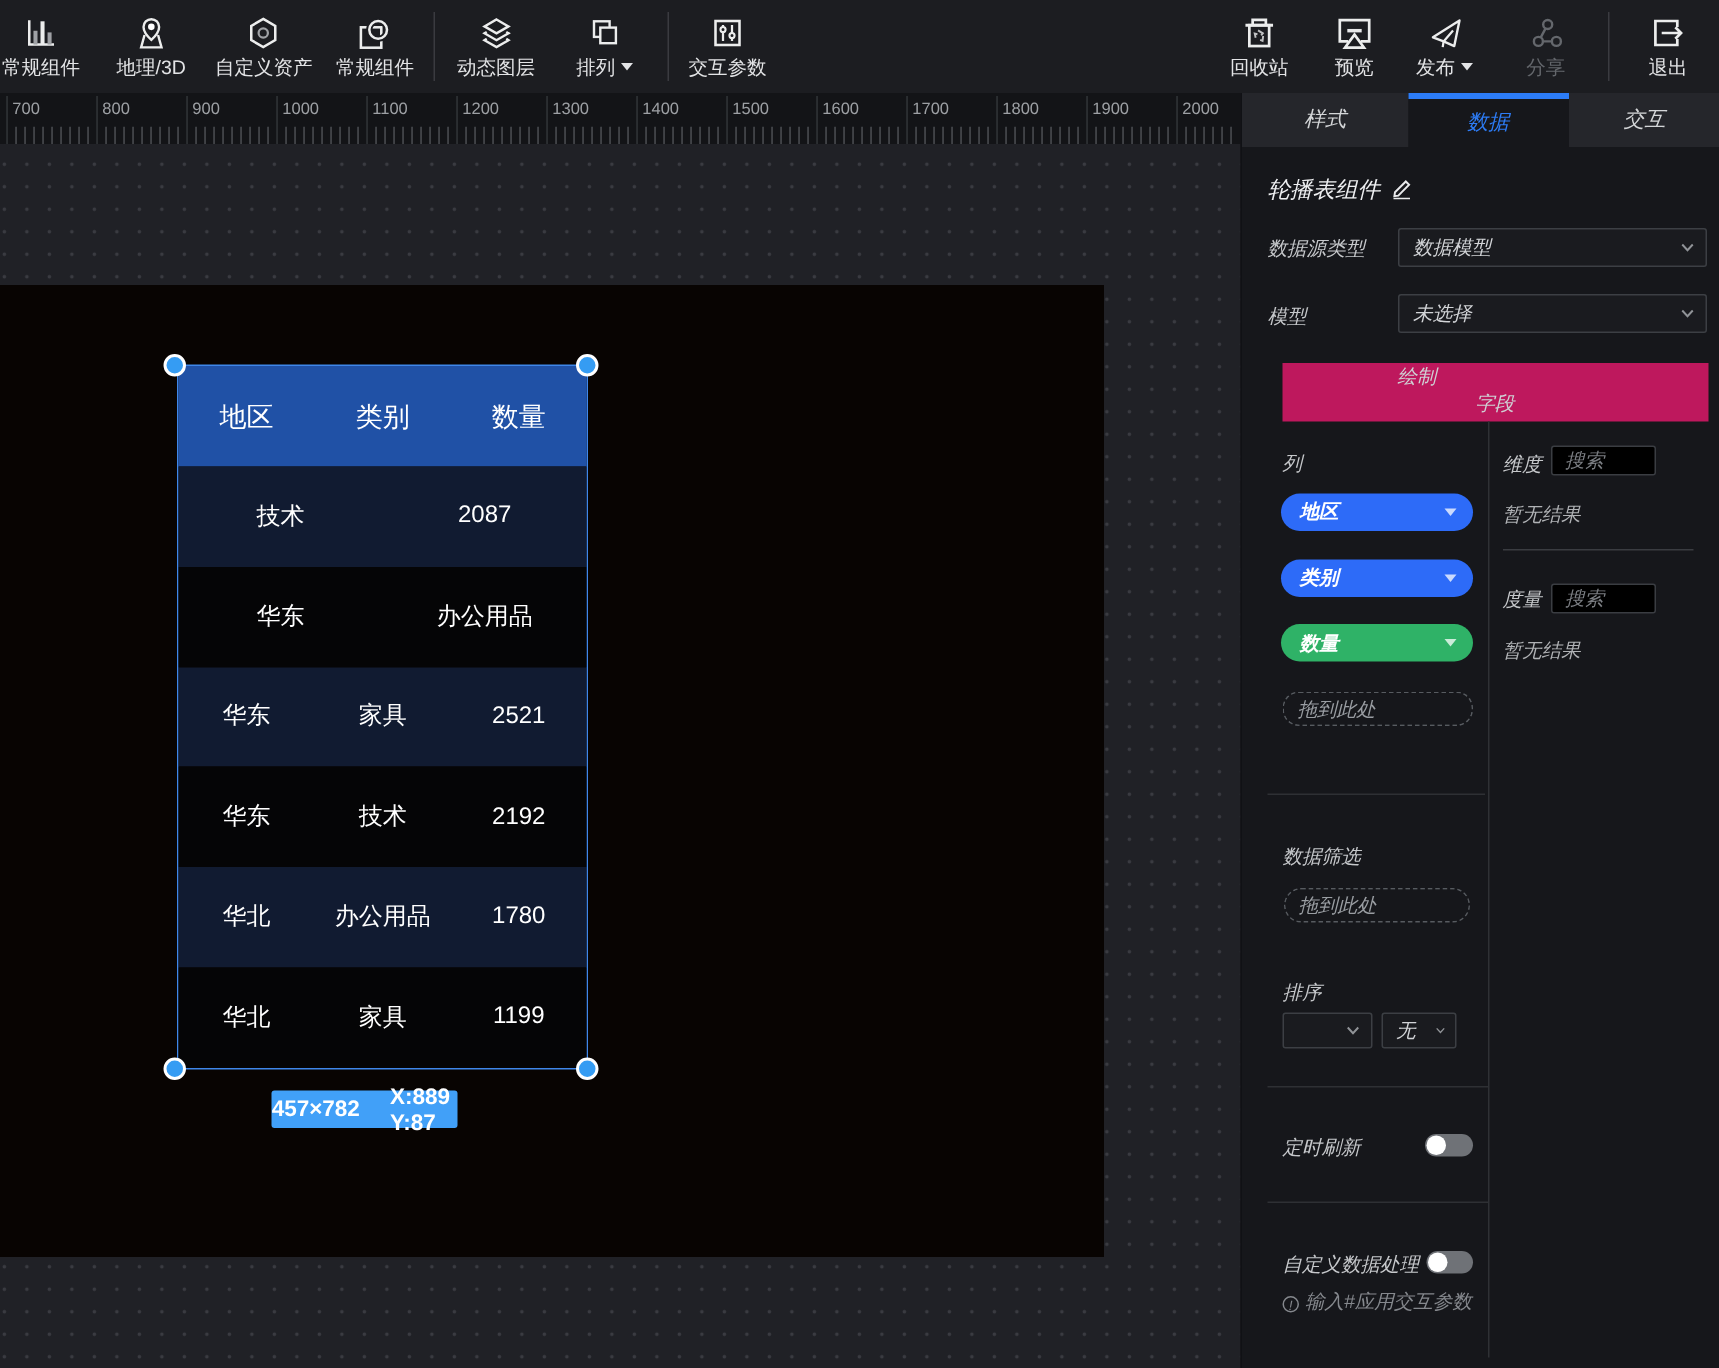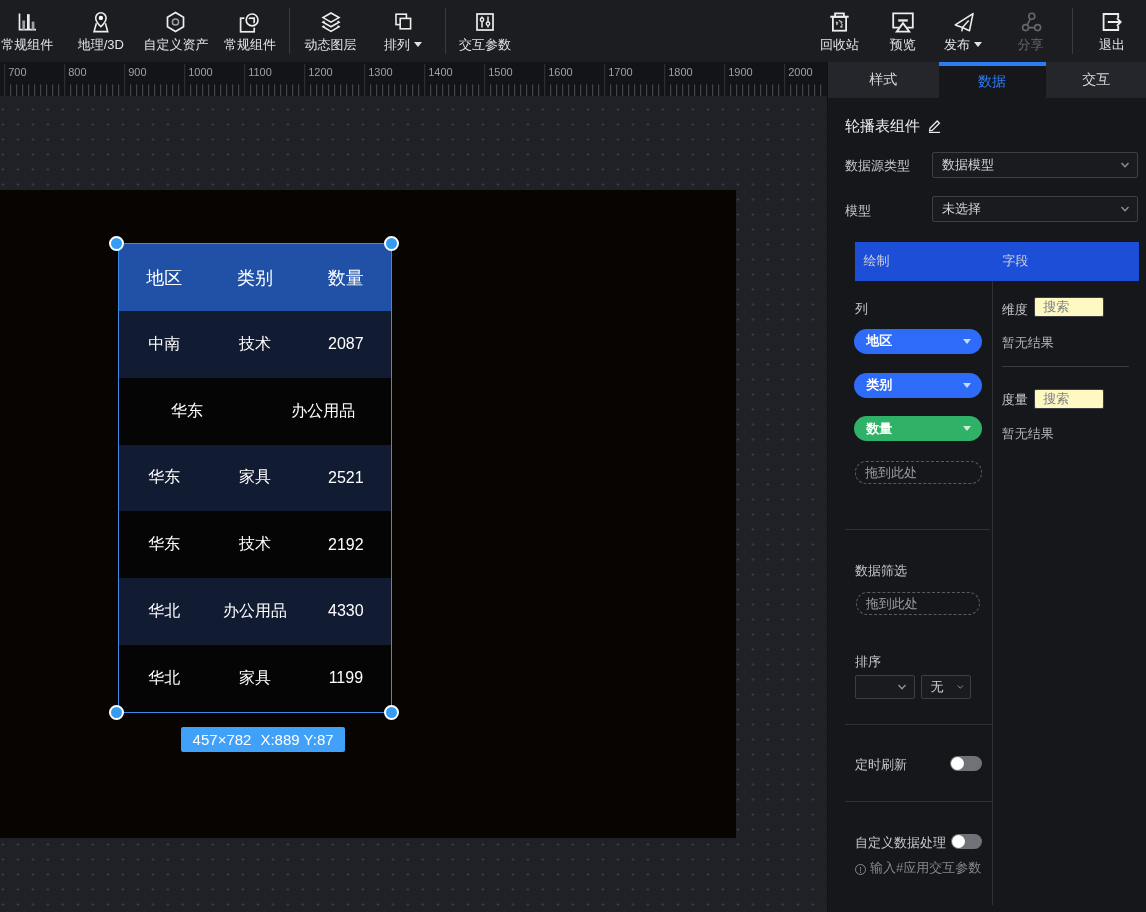--- a/index.html
+++ b/index.html
@@ -29,53 +29,53 @@
 .dtable { position:absolute; left:118px; top:147.4px; width:274.2px; height:469.2px;
   display:flex; flex-direction:column; border:1.5px solid #3f87ea; }
 .trow { flex:1; display:flex; }
 .tcell { flex:1; display:flex; align-items:center; justify-content:center; color:#ffffff; font-size:16px; }
 .trow.hd { background:#2051a6; }
 .trow.hd .tcell { font-size:18px; }
 .trow.navy { background:#111b31; }
 .trow.blk { background:#050506; }
 .handle { position:absolute; width:15px; height:15px; border-radius:50%; background:#359cf3;
   border:2px solid #ffffff; }
-.tooltip { position:absolute; left:181.1px; top:631.1px; width:164px; height:25.2px; background:#41a0f8;
-  border-radius:2px; color:#fff; font-size:15px; font-weight:normal; display:flex; align-items:center;
-  justify-content:center; gap:9px; }
-
-
-.panel { position:absolute; left:827px; top:62px; width:319px; height:850px; background:#16171b; border-left:1px solid #101115; }
+.tooltip { position:absolute; left:181.1px; top:631.1px; width:124px; height:25.2px; background:#41a0f8;
+  border-radius:2px; color:#fff; font-size:15px; font-weight:bold; display:flex; align-items:center;
+  justify-content:center; gap:20px; }
+
+
+.panel { position:absolute; left:827px; top:62px; width:319px; height:850px; background:#16171b; border-left:1px solid #101115;font-style:italic; }
 .tabs { position:absolute; left:0; top:0; width:319px; height:36px; display:flex; }
 .tab { height:36px; display:flex; align-items:center; justify-content:center; font-size:14px;
   color:#d4d6d8; background:#25262b; }
 .tab.t1 { width:110.5px; }
 .tab.t2 { width:107px; background:#16171b; color:#2d7cf6; border-top:4px solid #2c7cf7; }
 .tab.t3 { width:101.5px; }
 .ptitle { position:absolute; left:17px; top:55px; font-size:15px; color:#eff0f2; }
 .ptitle svg { margin-left:8px; vertical-align:-2px; }
 .plabel { position:absolute; font-size:13px; color:#c6c8cb; white-space:nowrap; }
 .pselect { position:absolute; border:1px solid #3c3f44; background:#1a1b1f; border-radius:2px;
   color:#d2d4d7; font-size:13px; display:flex; align-items:center;gap:12px; }
 .pselect .txt { padding-left:9px; flex:1; }
 .pselect svg { margin-right:6px; }
-.sechead { position:absolute; left:26.5px; top:179.5px; width:284px; height:39px; background:#1d4ed8;
-  display:flex; align-items:center; font-size:13px; color:#cfd1d4; }
+.sechead { position:absolute; left:26.5px; top:179.5px; width:284px; height:39px; background:#be185d;
+  display:flex; align-items:center; font-size:13px; color:#cfd1d4;flex-direction:column; }
 .sechead .a { margin-left:9px; width:139px; }
 .vdiv { position:absolute; left:163.5px; top:218.5px; width:1px; height:624px; background:#2f3135; }
 .hdiv { position:absolute; height:1px; background:#2e3034; }
 .pill { position:absolute; left:26.3px; width:128px; height:25px; border-radius:12.5px; color:#fff;
   font-size:13px; font-weight:bold; display:flex; align-items:center; }
 .pill span:first-child { margin-left:12px; flex:1; }
 .ptri { width:0; height:0; border-left:4.5px solid transparent; border-right:4.5px solid transparent;
   border-top:5px solid rgba(255,255,255,0.75); margin-right:11px; }
 .dashbox { position:absolute; border:1px dashed #575b60; color:#999da2; font-size:13px;
   display:flex; align-items:center; }
 .dashbox span { margin-left:9px; }
-.searchbox { position:absolute; width:69.4px; height:20.6px; border:1px solid #3a3d42; background:#fef9c3;
+.searchbox { position:absolute; width:69.4px; height:20.6px; border:1px solid #3a3d42; background:#000000;
   border-radius:2px; color:#7b7e83; font-size:13px; display:flex; align-items:center; }
 .searchbox span { margin-left:8px; }
 .noresult { position:absolute; font-size:13px; color:#b0b2b5; }
 .toggle { position:absolute; width:31.5px; height:15px; border-radius:8px; background:#6f7277; }
 .toggle .knob { position:absolute; left:1px; top:1px; width:13px; height:13px; border-radius:50%; background:#fff; }
 .iinfo { display:inline-block; width:11px; height:11px; border-radius:50%; border:1px solid #85888d;
   color:#85888d; font-size:9px; line-height:10px; text-align:center; margin-right:4px; vertical-align:-1px; }
 .pinfo { position:absolute; left:27px; top:797px; font-size:13px; color:#85888d; }
 </style>
 </head>
@@ -338,42 +338,41 @@
     </svg>
   <div class="canvas-area">
     <div class="black-canvas"></div>
     <div class="dtable">
         <div class="trow hd">
           <div class="tcell">地区</div>
           <div class="tcell">类别</div>
           <div class="tcell">数量</div>
         </div>
         <div class="trow navy">
-          <div class="tcell">中南</div>
           <div class="tcell">技术</div>
           <div class="tcell">2087</div>
         </div>
         <div class="trow blk">
           <div class="tcell">华东</div>
           <div class="tcell">办公用品</div>
         </div>
         <div class="trow navy">
           <div class="tcell">华东</div>
           <div class="tcell">家具</div>
           <div class="tcell">2521</div>
         </div>
         <div class="trow blk">
           <div class="tcell">华东</div>
           <div class="tcell">技术</div>
           <div class="tcell">2192</div>
         </div>
         <div class="trow navy">
           <div class="tcell">华北</div>
           <div class="tcell">办公用品</div>
-          <div class="tcell">4330</div>
+          <div class="tcell">1780</div>
         </div>
         <div class="trow blk">
           <div class="tcell">华北</div>
           <div class="tcell">家具</div>
           <div class="tcell">1199</div>
         </div>
       </div>
     <div class="handle" style="left:109.4px;top:139.7px"></div>
     <div class="handle" style="left:383.6px;top:139.7px"></div>
     <div class="handle" style="left:109.4px;top:609px"></div>

